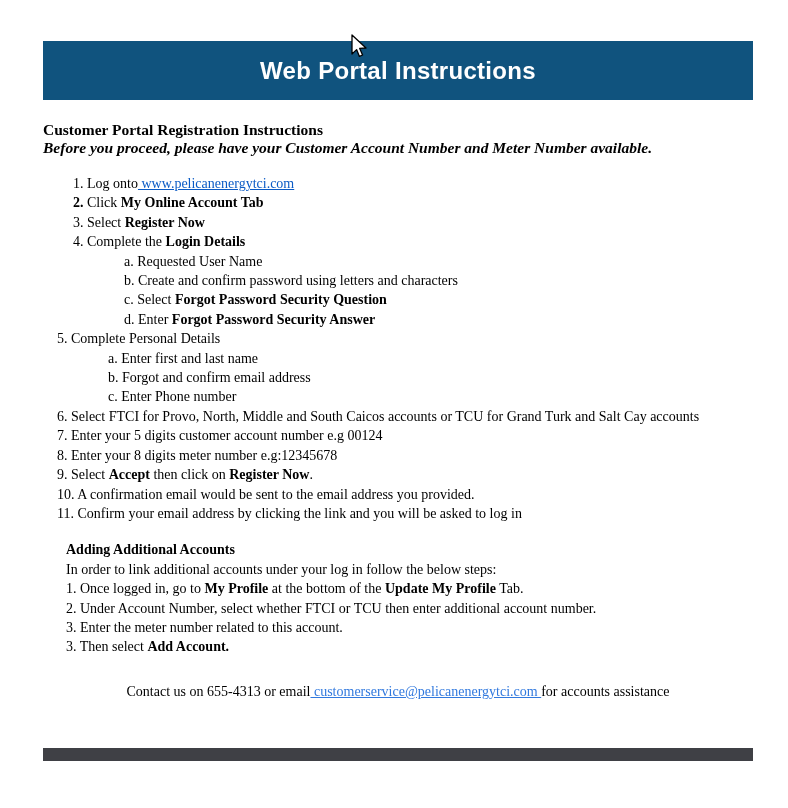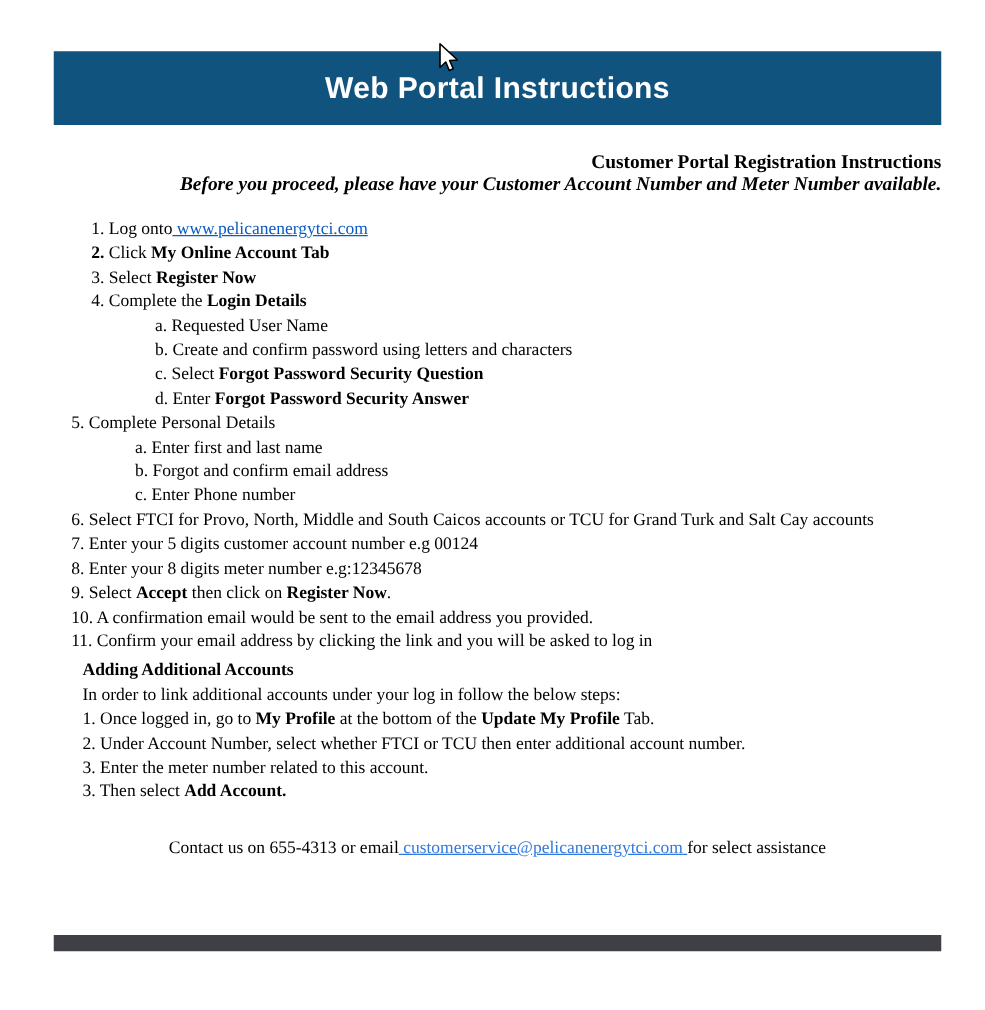--- a/index.html
+++ b/index.html
@@ -42,32 +42,32 @@
   }
   .content {
     position: absolute;
     left: 43px;
     top: 100px;
     width: 710px;
     color: #000000;
   }
   .intro {
     margin-top: 21px;
-    text-align: right;
+    text-align: left;
     font-size: 15.5px;
     line-height: 18px;
     font-weight: bold;
   }
   .intro-sub {
     font-style: italic;
   }
   .lines {
     margin-top: 17px;
   }
-  .lines.adding { margin-top: 4px; }
+  .lines.adding { margin-top: 17px; }
   .lines.contact { margin-top: 25px; }
   .line {
     font-size: 14px;
     line-height: 19.4px;
   }
   .g-a { padding-left: 30px; }
   .g-a.sub { padding-left: 81px; }
   .g-b { padding-left: 14px; padding-right: 2px; }
   .g-b.sub { padding-left: 65px; }
   .g-c { padding-left: 23px; }
@@ -134,20 +134,20 @@
     <div class="lines adding">
         <div class="line g-c"><span class="b">Adding Additional Accounts</span></div>
         <div class="line g-c"><span>In order to link additional accounts under your log in follow the below steps:</span></div>
         <div class="line g-c"><span>1. Once logged in, go to </span><span class="b">My Profile</span><span> at the bottom of the </span><span class="b">Update My Profile</span><span> Tab.</span></div>
         <div class="line g-c"><span>2. Under Account Number, select whether FTCI or TCU then enter additional account number.</span></div>
         <div class="line g-c"><span>3. Enter the meter number related to this account.</span></div>
         <div class="line g-c"><span>3. Then select </span><span class="b">Add Account.</span></div>
       </div>
 
     <div class="lines contact">
-        <div class="line g-center"><span>Contact us on 655-4313 or email</span><a href="#" class="lnk email">&nbsp;customerservice@pelicanenergytci.com&nbsp;</a><span>for select assistance</span></div>
+        <div class="line g-center"><span>Contact us on 655-4313 or email</span><a href="#" class="lnk email">&nbsp;customerservice@pelicanenergytci.com&nbsp;</a><span>for accounts assistance</span></div>
       </div>
 
   </div>
 
   <div class="footer-bar"></div>
 
 </div>
 
 </body></html>

